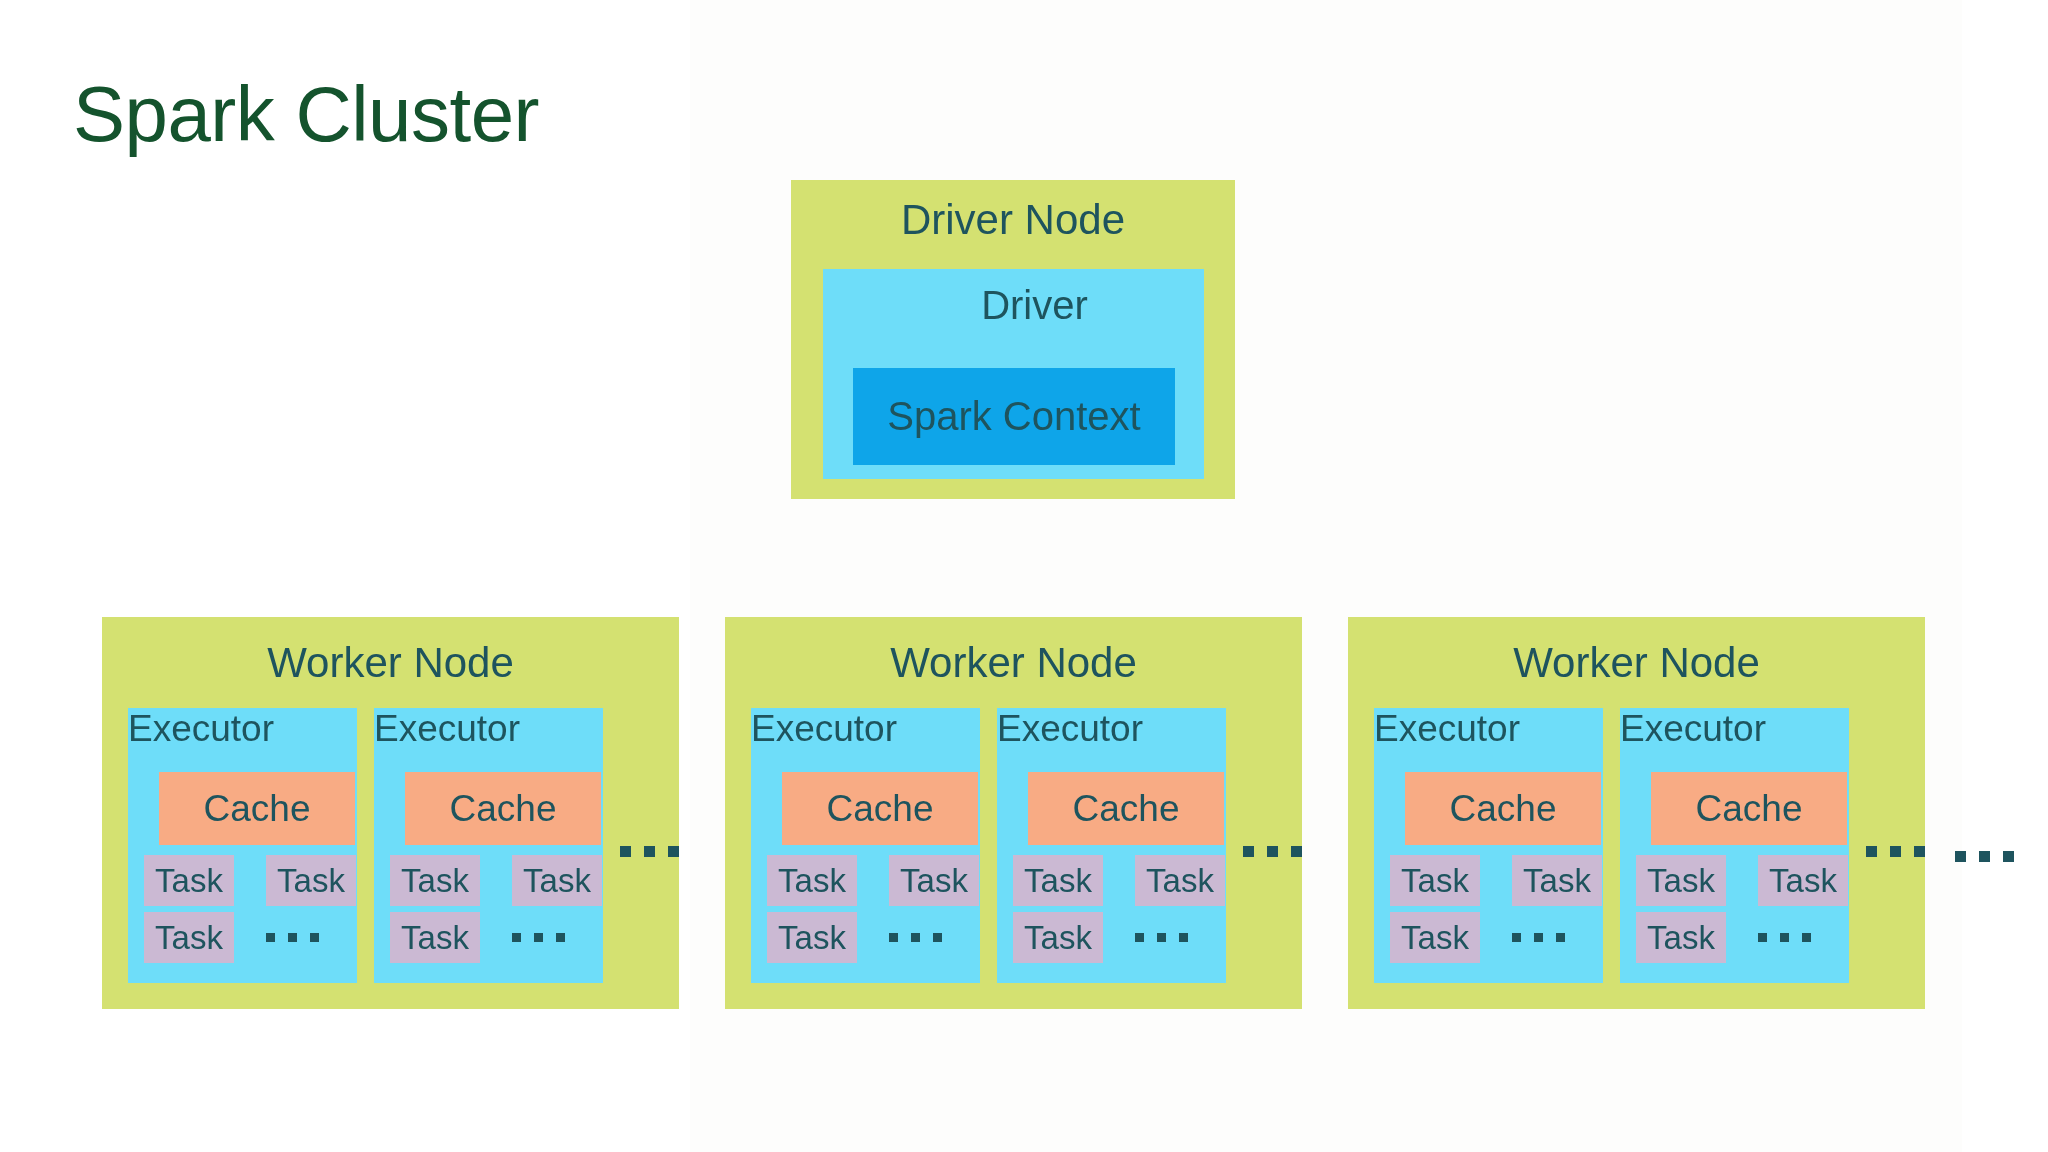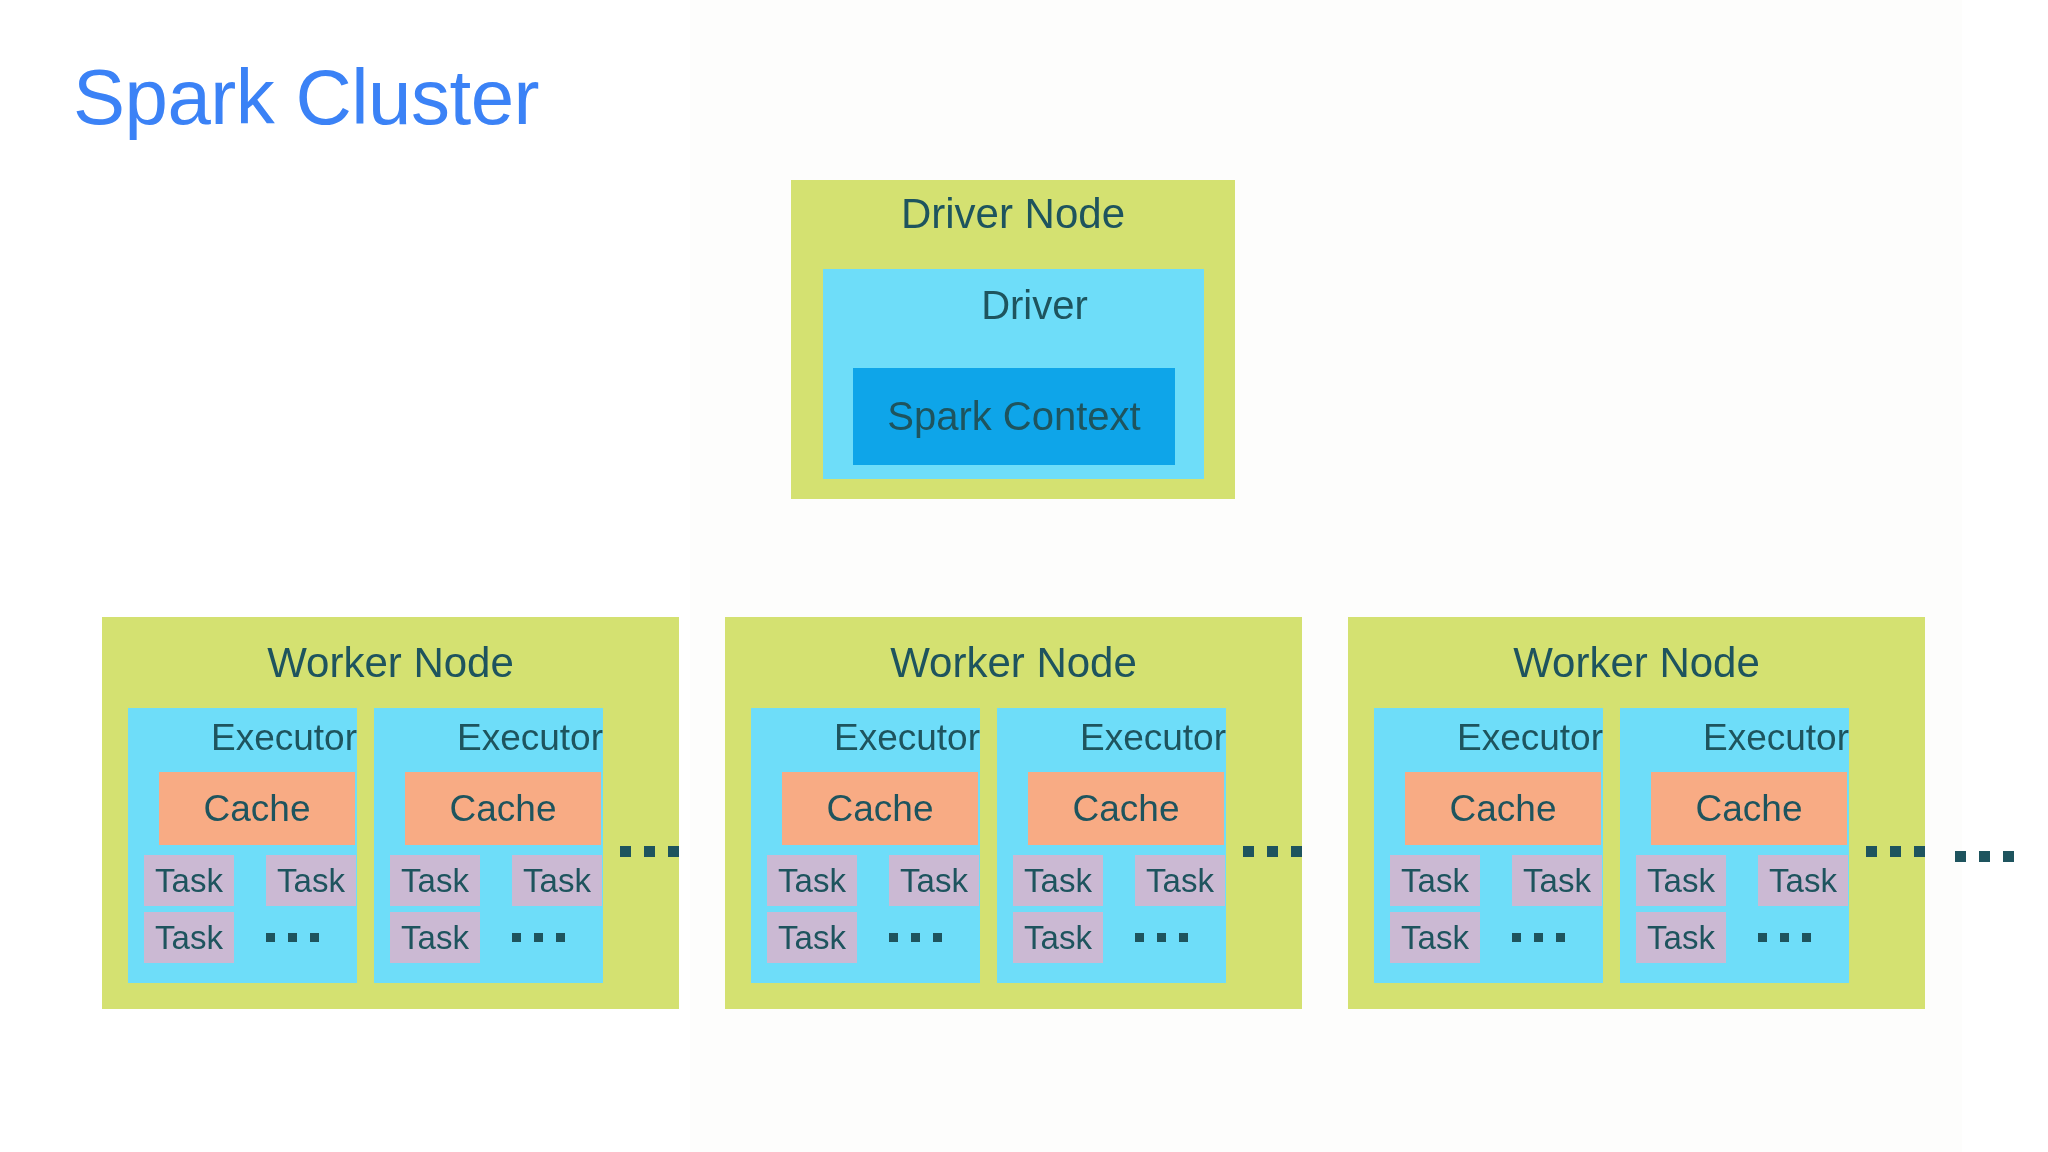--- a/index.html
+++ b/index.html
@@ -16,42 +16,42 @@
   }
   
   .bg-panel {
     position: absolute;
     left: 690px; top: 0; width: 1272px; height: 1152px;
     background: #fdfdfc;
   }
 
   .title {
     position: absolute;
-    left: 73px; top: 58px;
+    left: 73px; top: 75px;
     font-size: 78px;
     line-height: 1.0;
     letter-spacing: -0.5px;
-    color: #3b82f6;
+    color: #14532d;
     white-space: nowrap;
   }
 
   
   .node {
     position: absolute;
     background: #d4e171;
   }
   .node-title {
     text-align: center;
     color: #1e545e;
     white-space: nowrap;
   }
 
   
   #driver-node { left: 791px; top: 180px; width: 444px; height: 319px; }
-  #driver-node .node-title { font-size: 42px; padding-top: 10px; }
+  #driver-node .node-title { font-size: 42px; padding-top: 16px; }
   .driver-box {
     position: absolute;
     left: 32px; top: 89px; width: 381px; height: 210px;
     background: #6eddf9;
   }
   .driver-box .box-title {
     text-align: center; color: #1e545e;
     font-size: 40px; padding-top: 14px; white-space: nowrap; margin-left: 42px;
   }
   .spark-context {
@@ -70,22 +70,22 @@
   #worker-node-3 { left: 1348px; }
 
   .executor {
     position: absolute;
     top: 91px; width: 229px; height: 275px;
     background: #6eddf9;
   }
   .executor.ex1 { left: 26px; }
   .executor.ex2 { left: 272px; }
   .executor-title {
-    text-align: right; color: #1e545e;
-    font-size: 37px; padding-top: 9px; white-space: nowrap;
+    text-align: left; color: #1e545e;
+    font-size: 37px; white-space: nowrap;
   }
   .cache {
     position: absolute;
     left: 16px; top: 64px; width: 196px; height: 73px;
     background: #f8ab84;
     display: flex; align-items: center; justify-content: center;
     color: #1e545e; font-size: 37px; white-space: nowrap; margin-left: 15px;
   }
   .task-row {
     position: absolute;

